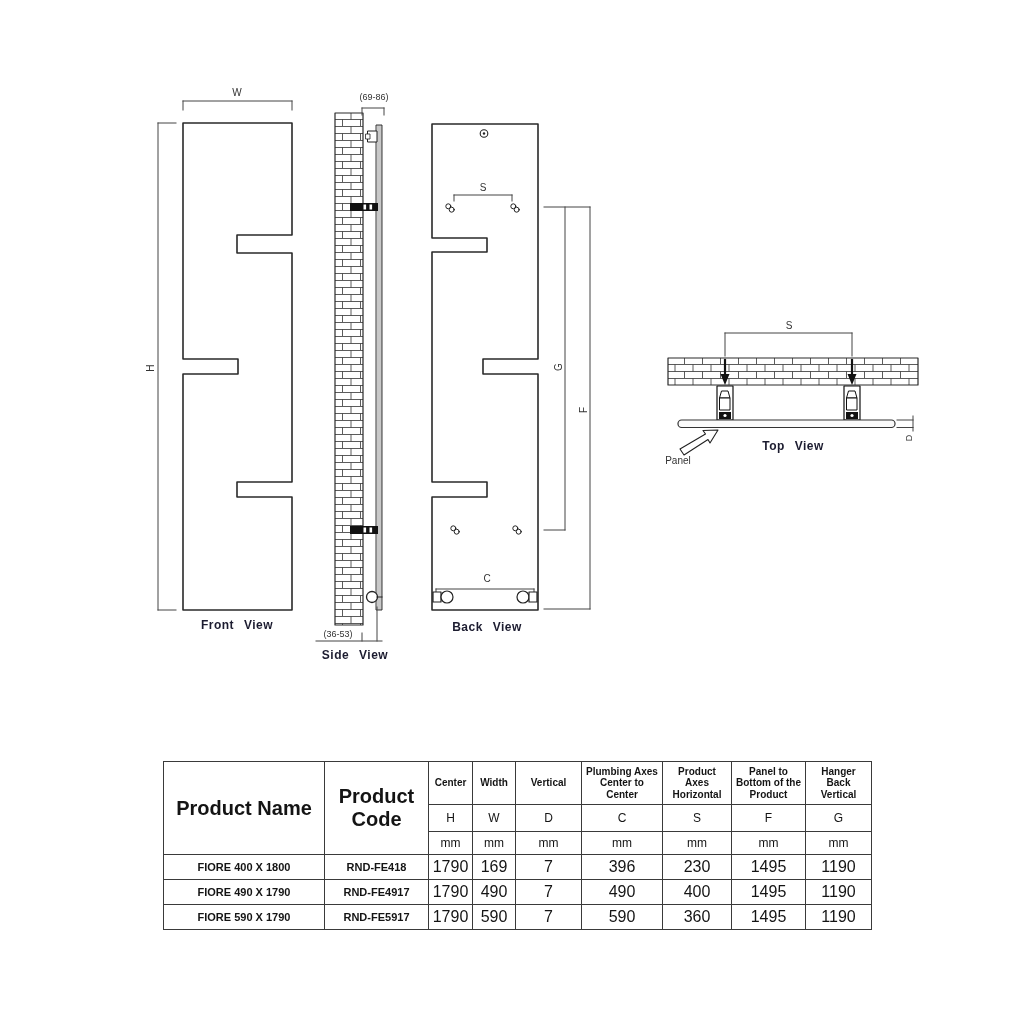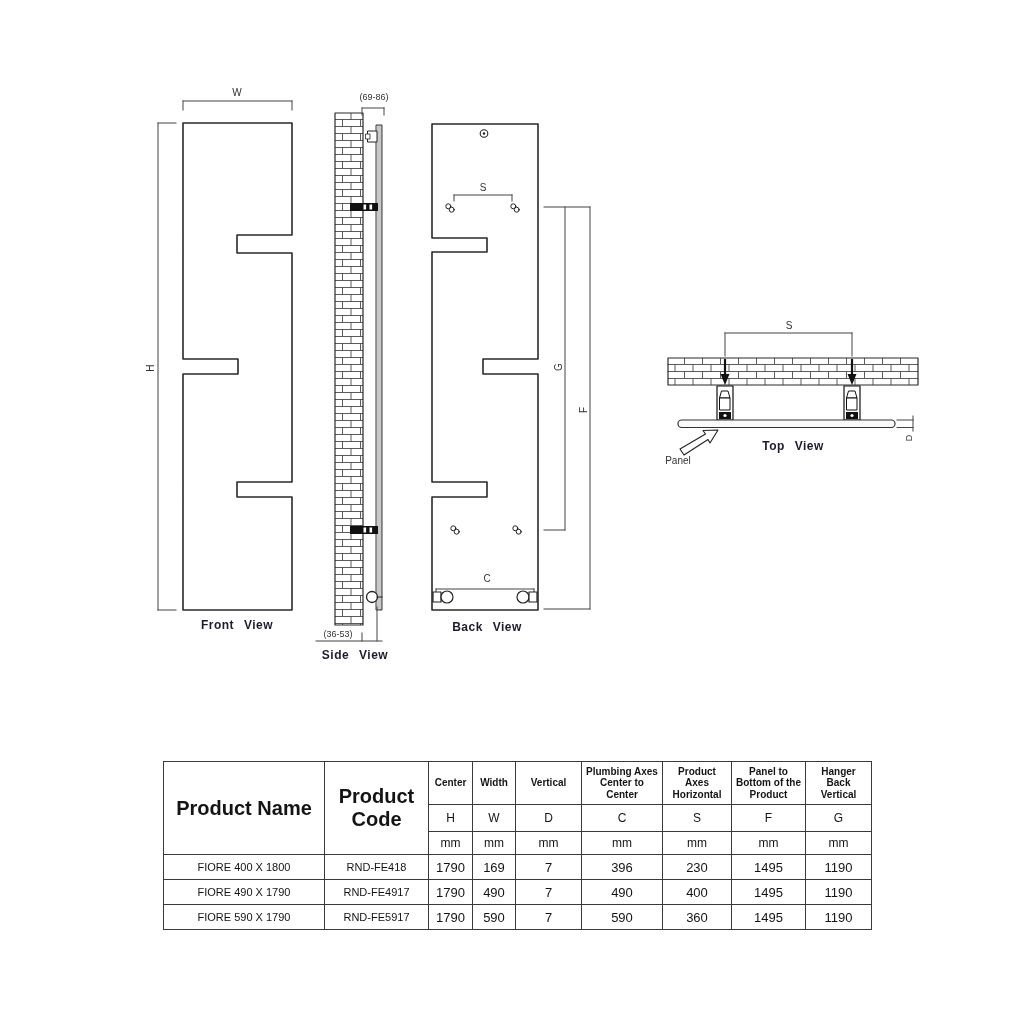--- a/index.html
+++ b/index.html
@@ -18,22 +18,22 @@
     border-collapse:collapse;table-layout:fixed;background:#fff;
   }
   .spec-table th,.spec-table td{
     border:1.6px solid #3a3a3a;text-align:center;vertical-align:middle;
     padding:1px 2px;color:#141414;overflow:hidden;
   }
   .spec-table .big-head{font-size:20px;font-weight:bold;line-height:1.15;}
   .spec-table .small-head{font-size:10px;font-weight:bold;line-height:1.12;height:40px;}
   .spec-table .letter-row th{font-size:12px;font-weight:normal;height:24px;}
   .spec-table .unit-row th{font-size:12px;font-weight:normal;height:20px;}
-  .spec-table tbody td{font-size:13px;height:22px;}
-  .spec-table tbody td.bold-cell{font-size:11px;font-weight:normal;}
+  .spec-table tbody td{font-size:16px;height:22px;}
+  .spec-table tbody td.bold-cell{font-size:11px;font-weight:bold;}
 </style>
 </head>
 <body>
 
 <div class="page">
 
   <svg width="1024" height="730" viewBox="0 0 1024 730" fill="none" stroke-linejoin="round" stroke-linecap="square">
     <defs>
       <pattern id="brick" width="18" height="14" patternUnits="userSpaceOnUse">
         <rect width="18" height="14" fill="#ffffff"></rect>

